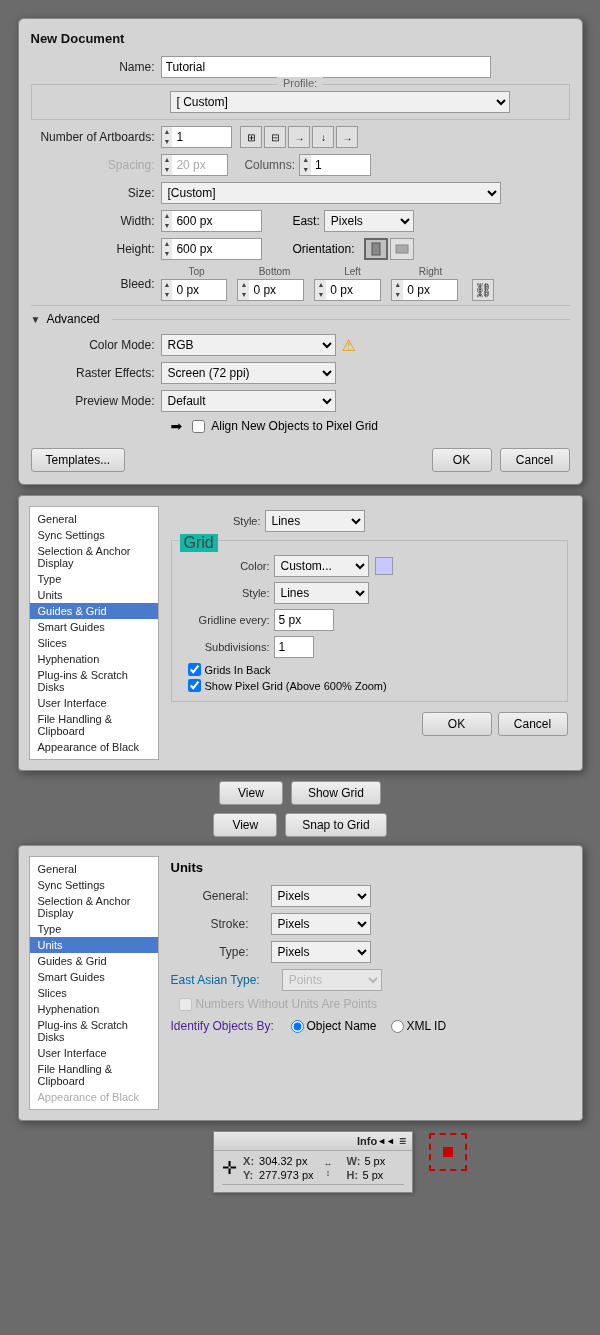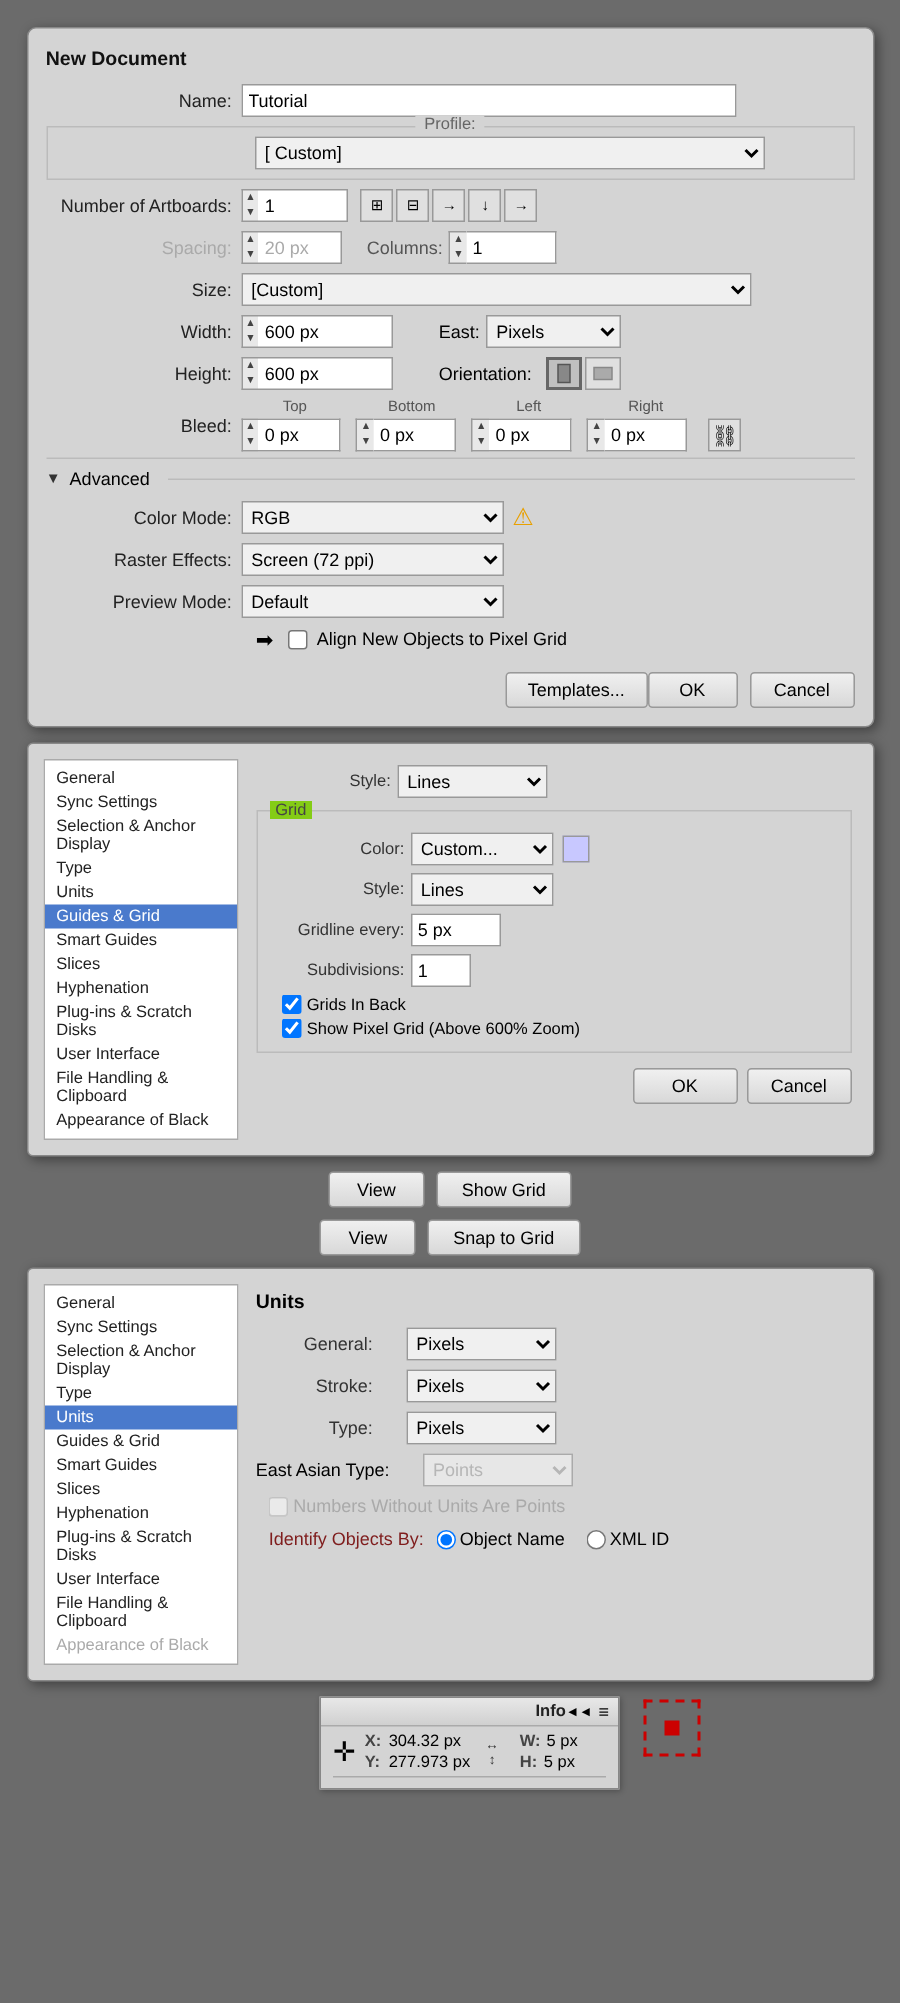--- a/index.html
+++ b/index.html
@@ -130,21 +130,21 @@
       margin: 6px 0 6px 140px;
       gap: 6px;
     }
     .arrow-icon {
       color: #000;
       font-size: 14px;
       margin-right: 4px;
     }
     .dialog-buttons {
       display: flex;
-      justify-content: flex-end;
+      justify-content: space-between;
       align-items: center;
       margin-top: 14px;
     }
     .btn {
       background: linear-gradient(to bottom, #f0f0f0, #d8d8d8);
       border: 1px solid #999;
       padding: 4px 14px;
       font-size: 12px;
       cursor: pointer;
       border-radius: 3px;
@@ -207,23 +207,23 @@
       border: 1px solid #bbb;
       padding: 6px 8px;
       margin-bottom: 6px;
       background: #d4d4d4;
       position: relative;
     }
     .grid-box-title {
       position: absolute;
       top: -7px;
       left: 8px;
-      background: #84cc16;
+      background: #14b8a6;
       padding: 0 4px;
-      font-size: 11px;
+      font-size: 16px;
       color: #444;
     }
     .grid-row {
       display: flex;
       align-items: center;
       margin-bottom: 5px;
       gap: 4px;
     }
     .grid-label {
       min-width: 90px;
@@ -312,32 +312,31 @@
       align-items: center;
       margin-bottom: 6px;
     }
     .units-label {
       min-width: 100px;
       text-align: right;
       padding-right: 22px;
       font-size: 12px;
       color: #333;
     }
-    .units-label-disabled { color: #000000; }
+    .units-label-disabled { color: #0369a1; }
     .identify-row {
       display: flex;
       align-items: center;
       margin-top: 8px;
       font-size: 12px;
     }
     .identify-label {
       min-width: 120px;
-      text-align: right;
       padding-right: 8px;
-      color: #7f1d1d;
+      color: #4c1d95;
     }
     .radio-group {
       display: flex;
       gap: 14px;
       align-items: center;
     }
     .radio-item {
       display: flex;
       align-items: center;
       gap: 3px;

